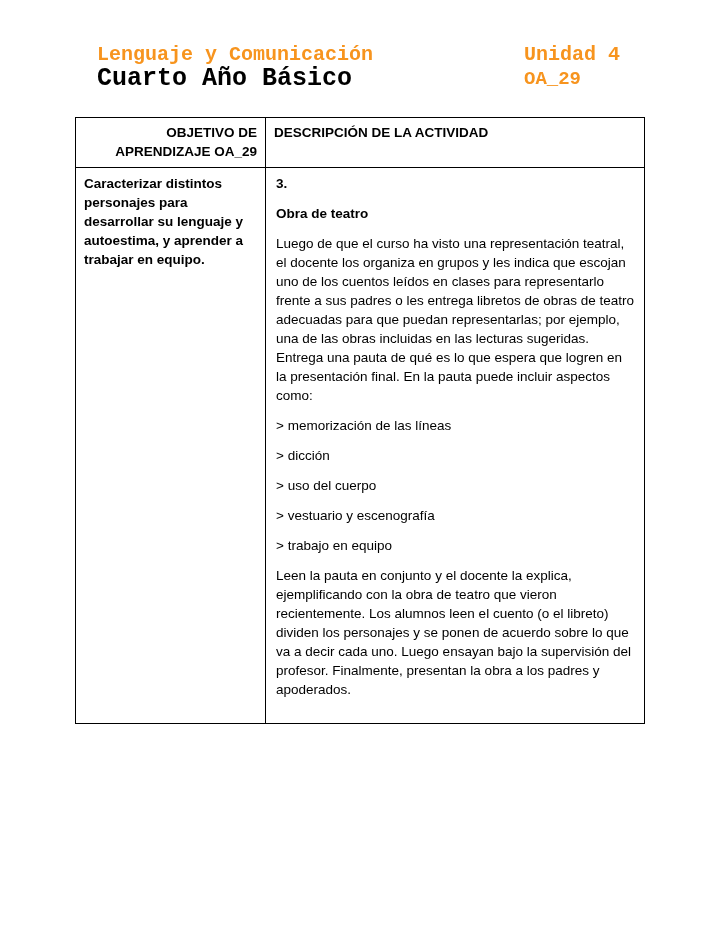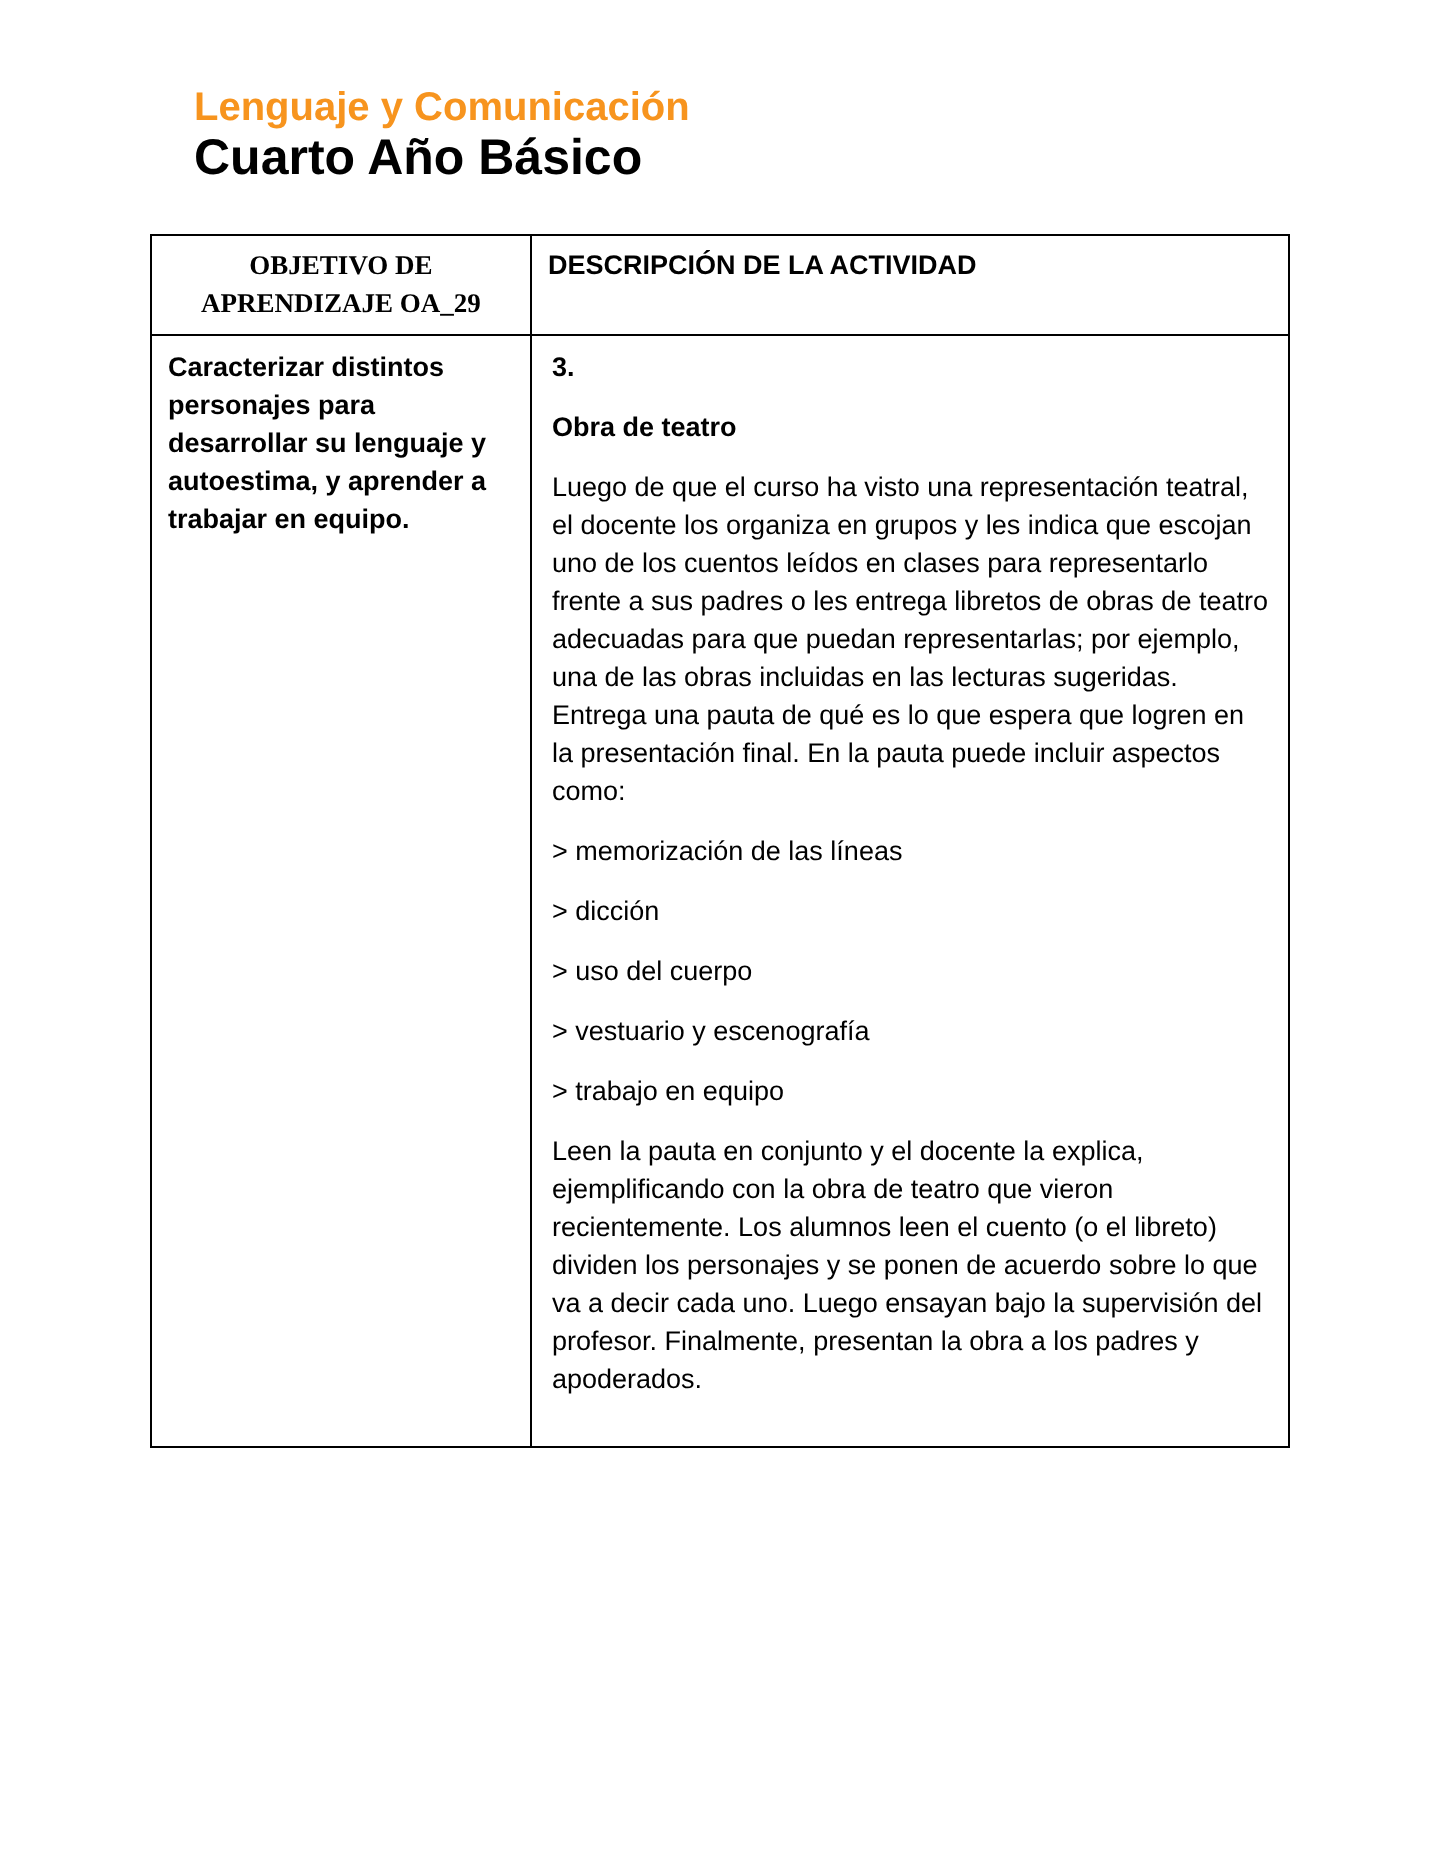--- a/index.html
+++ b/index.html
@@ -10,20 +10,21 @@
     width: 720px;
     height: 932px;
     background: #ffffff;
     overflow: hidden;
   }
   .doc-header {
     display: flex;
     justify-content: space-between;
     align-items: flex-start;
     padding: 42px 100px 0 97px;
+    font-family: Liberation Mono, monospace;
   }
   .doc-header .subject {
     font-size: 20px;
     font-weight: bold;
     color: var(--accent, #F7941E);
     line-height: 25px;
   }
   .doc-header .grade {
     font-size: 25px;
     font-weight: bold;
@@ -58,24 +59,23 @@
   }
   table.activities-table th,
   table.activities-table td {
     border: 1px solid #000000;
     vertical-align: top;
     font-size: 13.5px;
     line-height: 19px;
   }
   th.col-objective {
     width: 190px;
-    text-align: center;
+    text-align: right;
     padding: 5px 8px 6px 8px;
     font-weight: bold;
-    font-family: Liberation Serif, serif;
   }
   th.col-description {
     text-align: left;
     padding: 5px 8px 6px 8px;
     font-weight: bold;
   }
   td.objective-cell {
     padding: 6px 8px;
     font-weight: bold;
   }
@@ -92,20 +92,24 @@
 </style>
 </head>
 <body>
 
 <div class="page">
 
   <header class="doc-header">
     <div class="header-left">
       <div class="subject">Lenguaje y Comunicación</div>
       <div class="grade">Cuarto Año Básico</div>
+    </div>
+    <div class="header-right">
+      <div class="unit">Unidad 4</div>
+      <div class="oa">OA_29</div>
     </div>
   </header>
 
 
   <table class="activities-table">
     <thead>
       <tr>
         <th class="col-objective">OBJETIVO DE APRENDIZAJE OA_29</th>
         <th class="col-description">DESCRIPCIÓN DE LA ACTIVIDAD</th>
       </tr>

